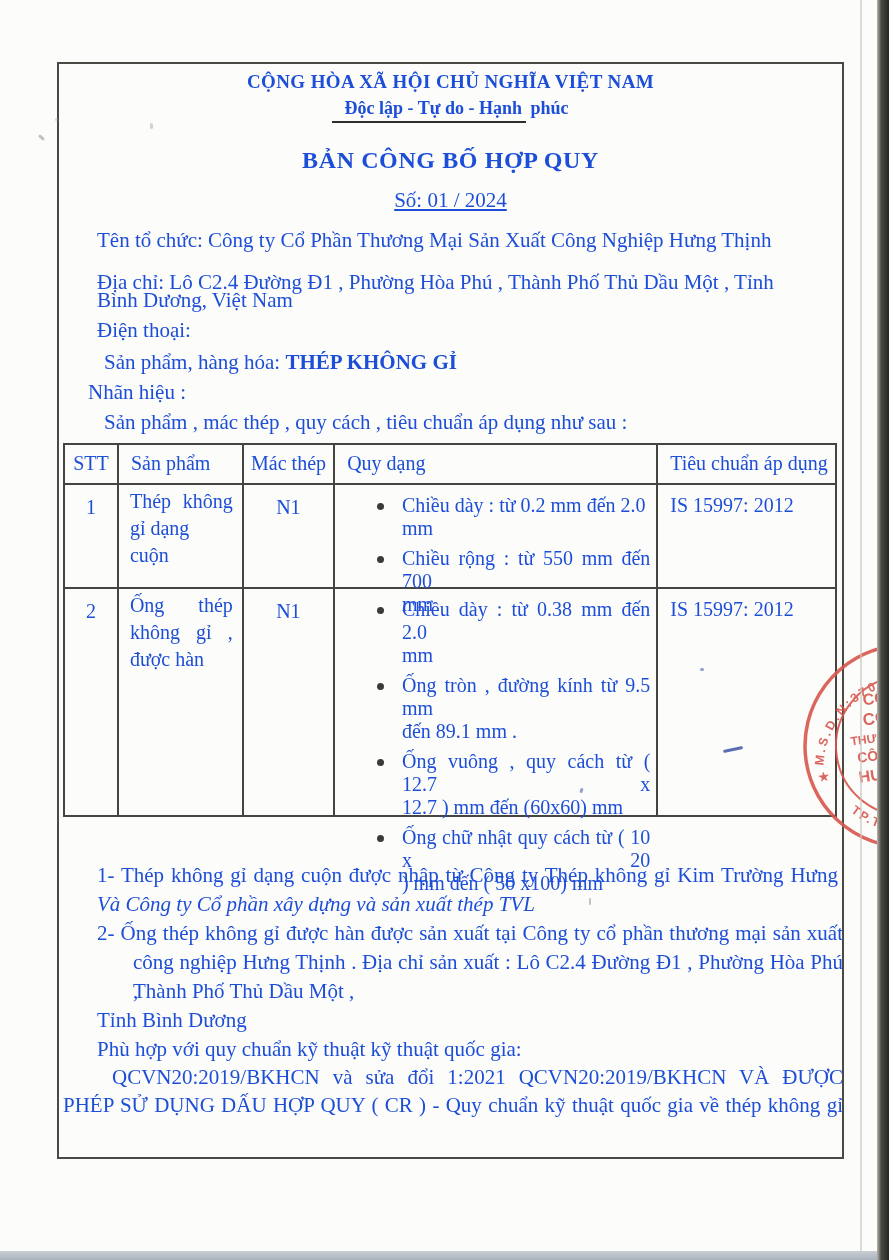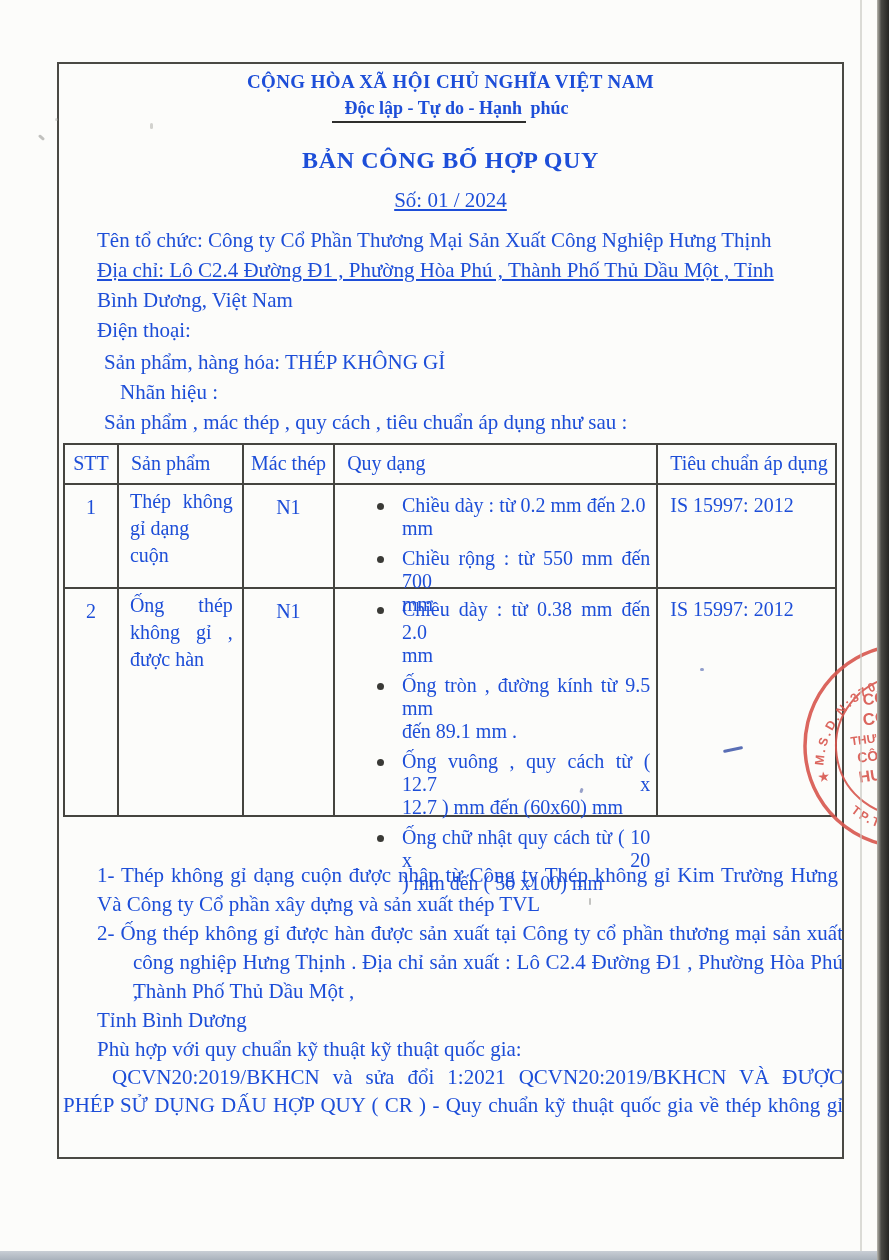--- a/index.html
+++ b/index.html
@@ -11,21 +11,21 @@
   .abs{position:absolute;}
   .frame{position:absolute;left:57px;top:62px;width:787px;height:1097px;
          border:2px solid #4a4944;box-sizing:border-box;}
   .ctr{left:57px;width:787px;text-align:center;}
   .h-national{top:71px;font-size:19px;font-weight:bold;letter-spacing:.4px;}
   .h-motto{top:98px;font-size:18px;font-weight:bold;}
   .h-motto .ul{border-bottom:2.5px solid #2e2e2c;padding:0 4px 3px 12px;}
   .h-title{top:147px;font-size:24px;font-weight:bold;letter-spacing:.6px;}
   .h-num{top:188px;font-size:21px;text-decoration:underline;}
   .body-line{font-size:21px;line-height:29px;white-space:nowrap;}
-  .bold{font-weight:normal;margin-top:38px;}
+  .bold{font-weight:bold;margin-top:38px;}
   .stretch{white-space:normal;text-align:justify;text-align-last:justify;}
   
   .doc-table{position:absolute;left:63px;top:443px;width:774px;
              border:2px solid #45443f;box-sizing:border-box;font-size:20px;}
   .t-row{display:flex;box-sizing:border-box;}
   .t-row:not(:last-child){border-bottom:2px solid #45443f;}
   .t-cell{box-sizing:border-box;overflow:visible;}
   .t-cell:not(:last-child){border-right:2px solid #45443f;}
   .c1{width:55px;text-align:center;}
   .c2{width:127px;padding:3px 9px 0 11px;}
@@ -57,25 +57,25 @@
 <div class="page">
 
   <div class="frame"></div>
 
   <div class="abs ctr h-national">CỘNG HÒA XÃ HỘI CHỦ NGHĨA VIỆT NAM</div>
   <div class="abs ctr h-title">BẢN CÔNG BỐ HỢP QUY</div>
   <div class="abs ctr h-motto"><span class="ul">Độc lập - Tự do - Hạnh</span><span> phúc</span></div>
   <div class="abs ctr h-num">Số: 01 / 2024</div>
 
   <div class="abs body-line" style="left:97px;top:226px;">Tên tổ chức: Công ty Cổ Phần Thương Mại Sản Xuất Công Nghiệp Hưng Thịnh</div>
-  <div class="abs body-line" style="left:97px;top:256px;text-decoration:underline;">Địa chỉ: Lô C2.4 Đường Đ1 , Phường Hòa Phú , Thành Phố Thủ Dầu Một , Tỉnh</div>
+  <div class="abs body-line" style="left:97px;top:268px;">Địa chỉ: Lô C2.4 Đường Đ1 , Phường Hòa Phú , Thành Phố Thủ Dầu Một , Tỉnh</div>
   <div class="abs body-line" style="left:97px;top:286px;">Bình Dương, Việt Nam</div>
   <div class="abs body-line" style="left:97px;top:316px;">Điện thoại:</div>
   <div class="abs body-line" style="left:104px;top:348px;"><span>Sản phẩm, hàng hóa: </span><span class="bold">THÉP KHÔNG GỈ</span></div>
-  <div class="abs body-line" style="left:120px;top:378px;">Nhãn hiệu :</div>
+  <div class="abs body-line" style="left:88px;top:378px;">Nhãn hiệu :</div>
   <div class="abs body-line" style="left:104px;top:408px;">Sản phẩm , mác thép , quy cách , tiêu chuẩn áp dụng như sau :</div>
 
   <div class="doc-table">
     <div class="t-row t-head" style="height:40px;">
       <div class="t-cell c1">STT</div>
       <div class="t-cell c2">Sản phẩm</div>
       <div class="t-cell c3" style="line-height:37px;">Mác thép</div>
       <div class="t-cell c4">Quy dạng</div>
       <div class="t-cell c5">Tiêu chuẩn áp dụng</div>
     </div>
@@ -141,21 +141,21 @@
             <div class="sline stretch">Ống chữ nhật quy cách từ ( 10 x 20</div>
             <div class="sline">) mm đến ( 50 x100) mm</div>
           </div>
         </div>
       </div>
       <div class="t-cell c5">IS 15997: 2012</div>
     </div>
   </div>
 
   <div class="abs body-line stretch" style="left:97px;top:861px;width:741px;">1-  Thép không gỉ dạng cuộn được nhập từ Công ty Thép không gỉ Kim Trường Hưng</div>
-  <div class="abs body-line" style="left:97px;top:890px;">Và Công ty Cổ phần xây dựng và sản xuất thép TVL</div>
+  <div class="abs body-line" style="left:97px;top:890px;font-style:italic;">Và Công ty Cổ phần xây dựng và sản xuất thép TVL</div>
   <div class="abs body-line stretch" style="left:97px;top:919px;width:746px;">2-  Ống thép không gỉ được hàn được sản xuất tại Công ty cổ phần thương mại sản xuất</div>
   <div class="abs body-line stretch" style="left:133px;top:948px;width:710px;">công nghiệp Hưng Thịnh . Địa chỉ sản xuất : Lô C2.4 Đường Đ1 , Phường Hòa Phú ,</div>
   <div class="abs body-line" style="left:133px;top:977px;">Thành Phố Thủ Dầu Một ,</div>
   <div class="abs body-line" style="left:97px;top:1006px;">Tỉnh Bình Dương</div>
   <div class="abs body-line" style="left:97px;top:1035px;">Phù hợp với quy chuẩn kỹ thuật kỹ thuật quốc gia:</div>
   <div class="abs body-line stretch" style="left:112px;top:1063px;width:731px;">QCVN20:2019/BKHCN và sửa đổi 1:2021 QCVN20:2019/BKHCN VÀ ĐƯỢC</div>
   <div class="abs body-line stretch" style="left:63px;top:1091px;width:780px;">PHÉP SỬ DỤNG DẤU HỢP QUY ( CR ) -  Quy chuẩn kỹ thuật quốc gia về thép không gỉ</div>
 
   <svg class="stamp" width="226" height="226" viewBox="0 0 226 226">
     <g transform="rotate(-8 113 113)">

